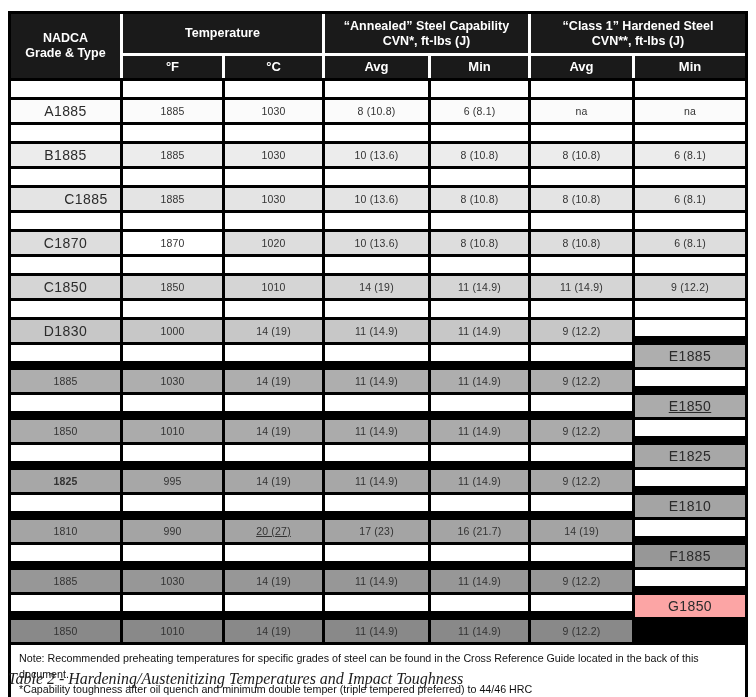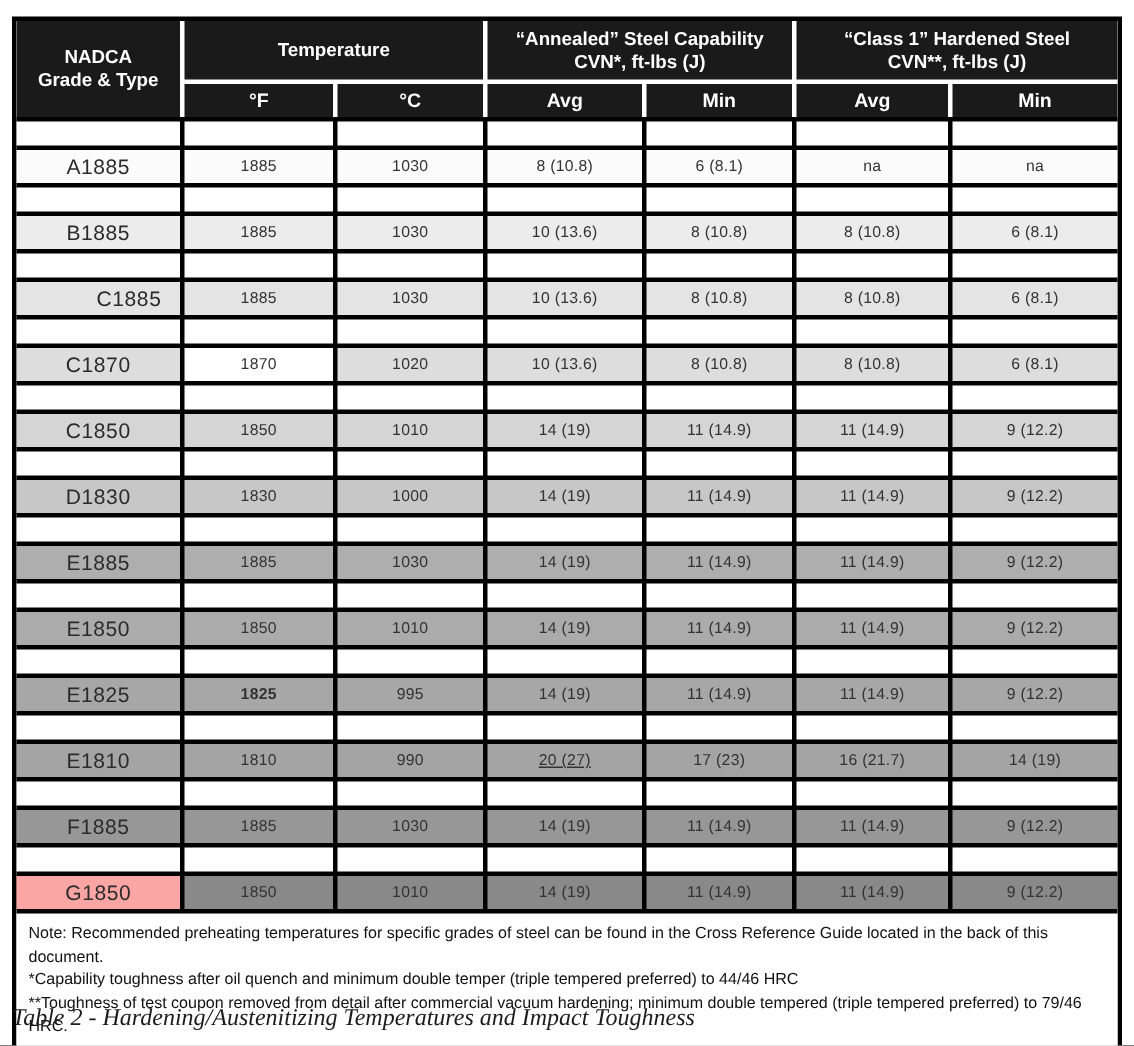--- a/index.html
+++ b/index.html
@@ -185,21 +185,20 @@
   <div class="cell dc" style="background: rgb(213, 213, 213);">9 (12.2)</div>
 
   <div class="cell sp"></div>
   <div class="cell sp"></div>
   <div class="cell sp"></div>
   <div class="cell sp"></div>
   <div class="cell sp"></div>
   <div class="cell sp"></div>
   <div class="cell sp"></div>
   <div class="cell dc grade" style="background: rgb(199, 199, 199);">D1830</div>
-  <div class="cell dc" style="background: rgb(199, 199, 199);">1830</div>
   <div class="cell dc" style="background: rgb(199, 199, 199);">1000</div>
   <div class="cell dc" style="background: rgb(199, 199, 199);">14 (19)</div>
   <div class="cell dc" style="background: rgb(199, 199, 199);">11 (14.9)</div>
   <div class="cell dc" style="background: rgb(199, 199, 199);">11 (14.9)</div>
   <div class="cell dc" style="background: rgb(199, 199, 199);">9 (12.2)</div>
 
   <div class="cell sp"></div>
   <div class="cell sp"></div>
   <div class="cell sp"></div>
   <div class="cell sp"></div>
@@ -214,21 +213,21 @@
   <div class="cell dc" style="background: rgb(174, 174, 174);">11 (14.9)</div>
   <div class="cell dc" style="background: rgb(174, 174, 174);">9 (12.2)</div>
 
   <div class="cell sp"></div>
   <div class="cell sp"></div>
   <div class="cell sp"></div>
   <div class="cell sp"></div>
   <div class="cell sp"></div>
   <div class="cell sp"></div>
   <div class="cell sp"></div>
-  <div class="cell dc grade" style="background: rgb(171, 171, 171);">E1850</div>
+  <div class="cell dc grade" style="background: rgb(171, 171, 171); text-decoration: underline;">E1850</div>
   <div class="cell dc" style="background: rgb(171, 171, 171);">1850</div>
   <div class="cell dc" style="background: rgb(171, 171, 171);">1010</div>
   <div class="cell dc" style="background: rgb(171, 171, 171);">14 (19)</div>
   <div class="cell dc" style="background: rgb(171, 171, 171);">11 (14.9)</div>
   <div class="cell dc" style="background: rgb(171, 171, 171);">11 (14.9)</div>
   <div class="cell dc" style="background: rgb(171, 171, 171);">9 (12.2)</div>
 
   <div class="cell sp"></div>
   <div class="cell sp"></div>
   <div class="cell sp"></div>

